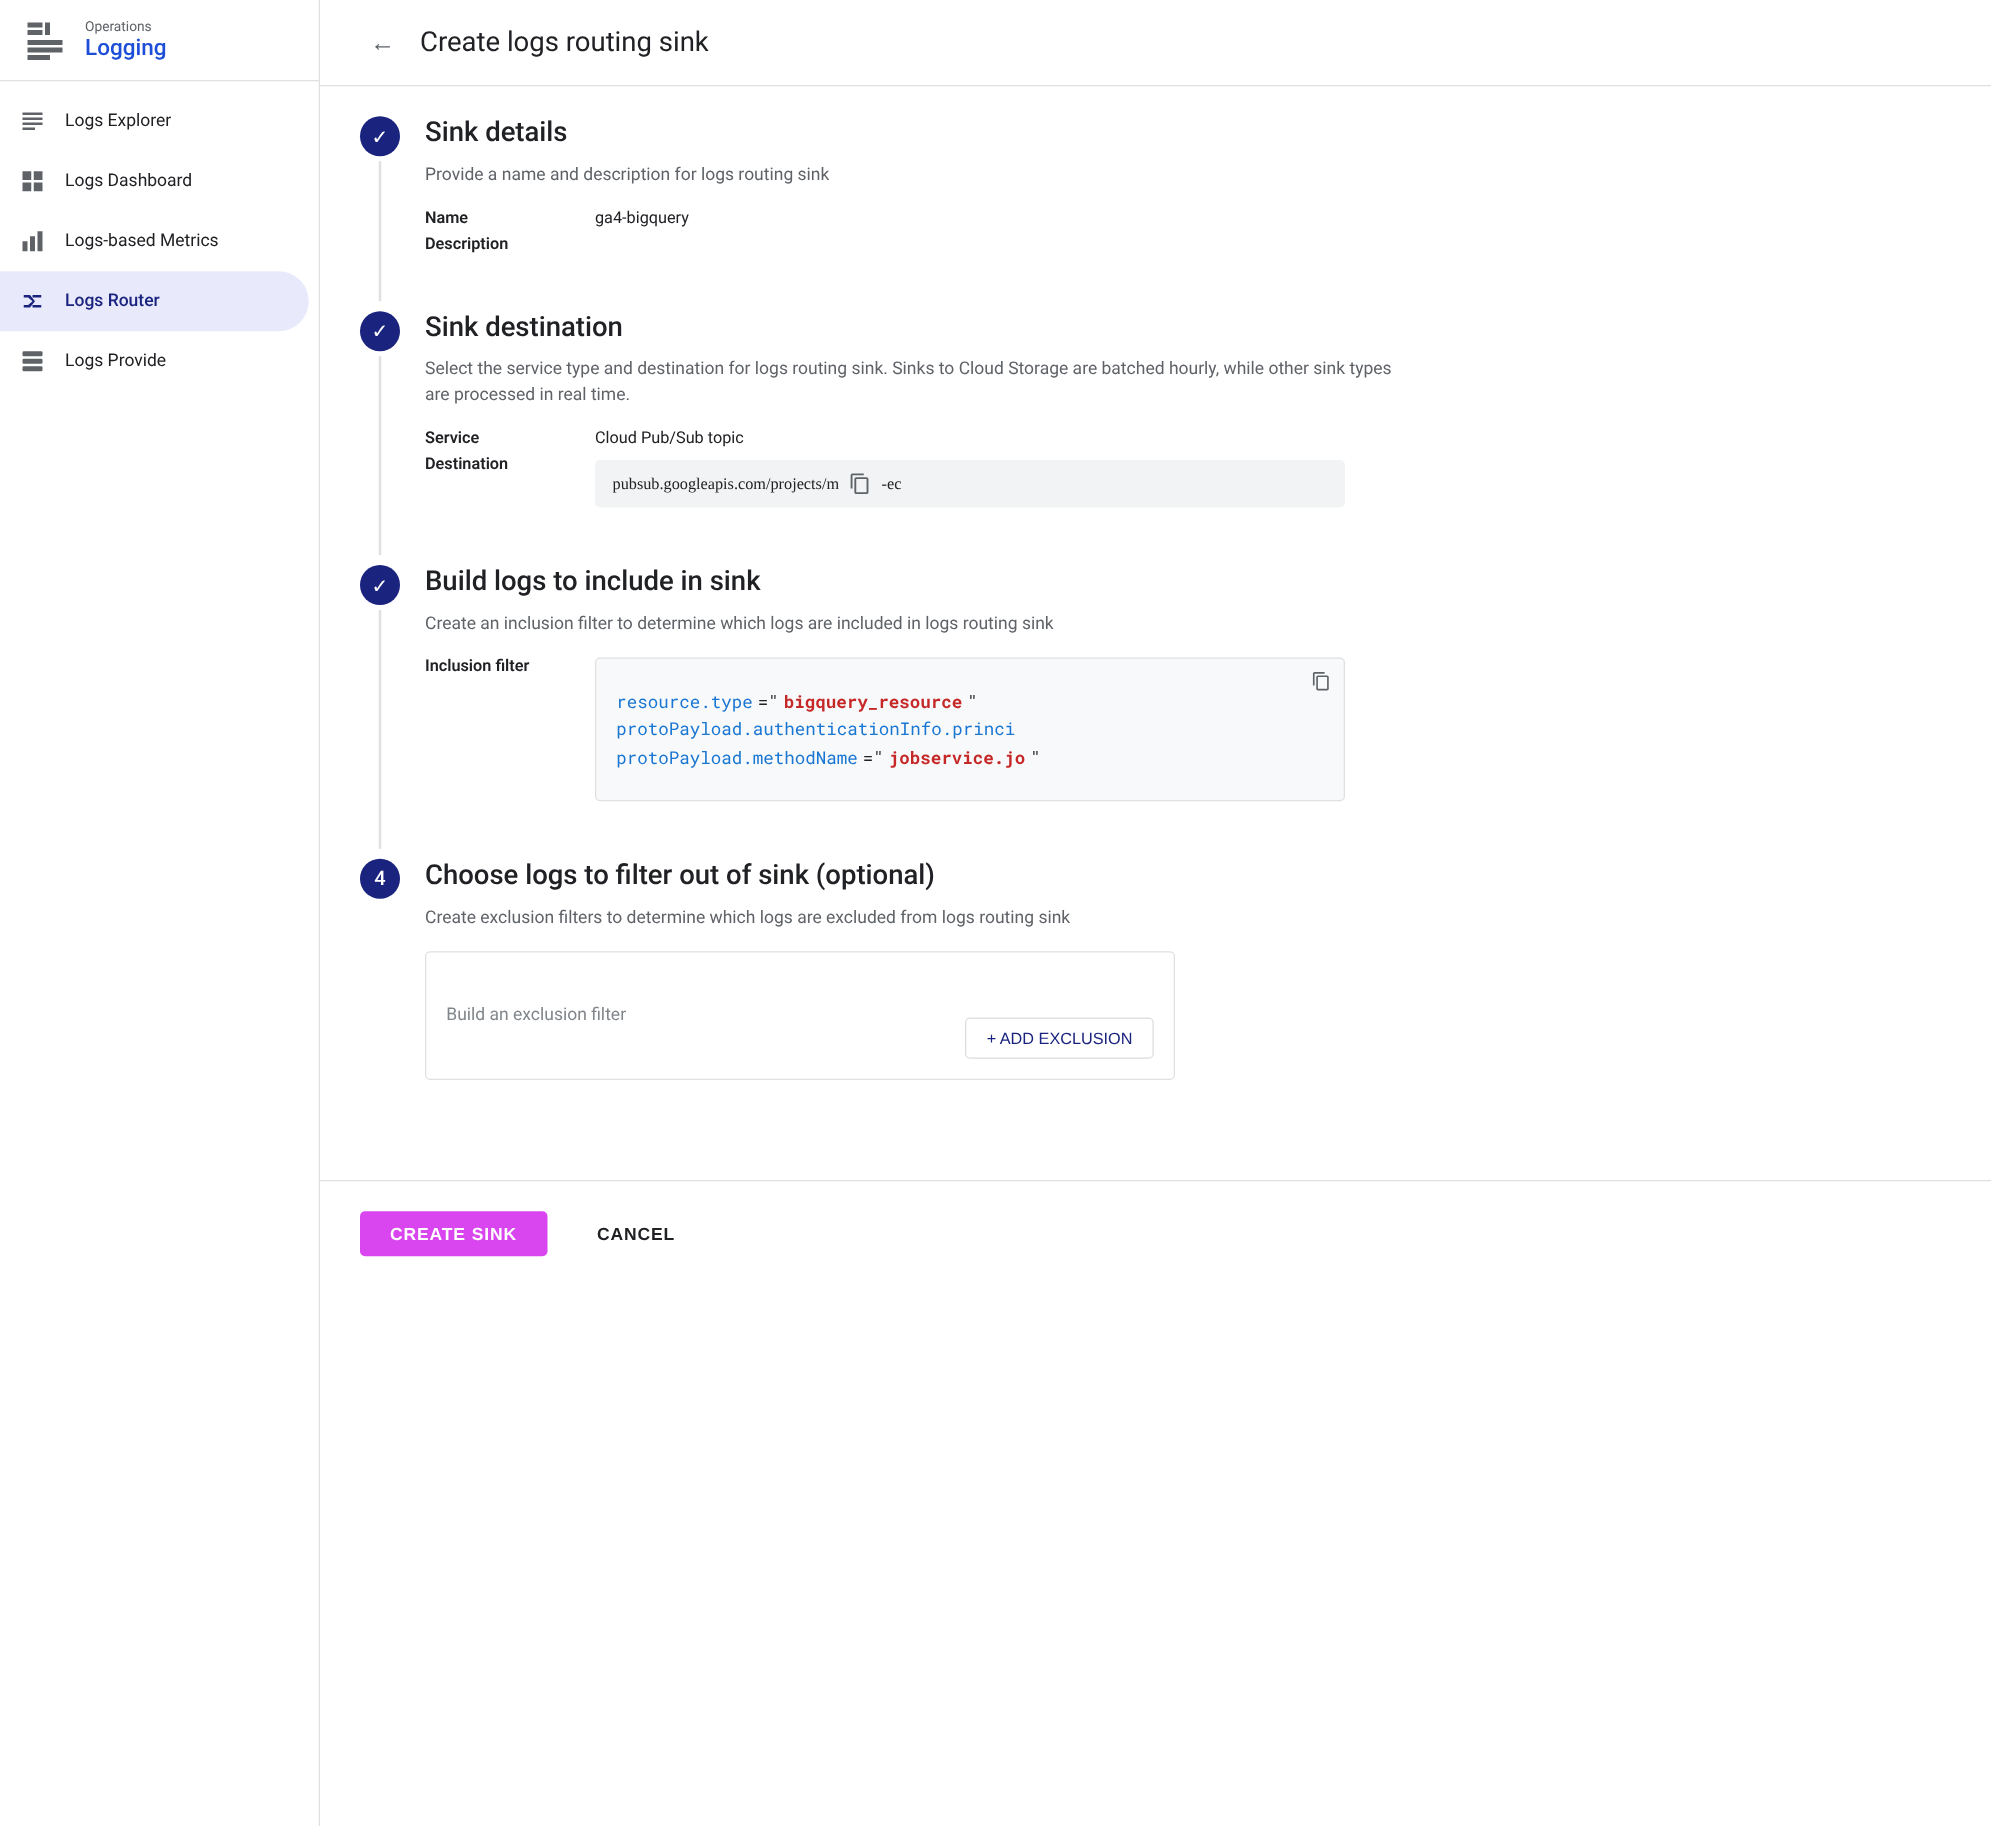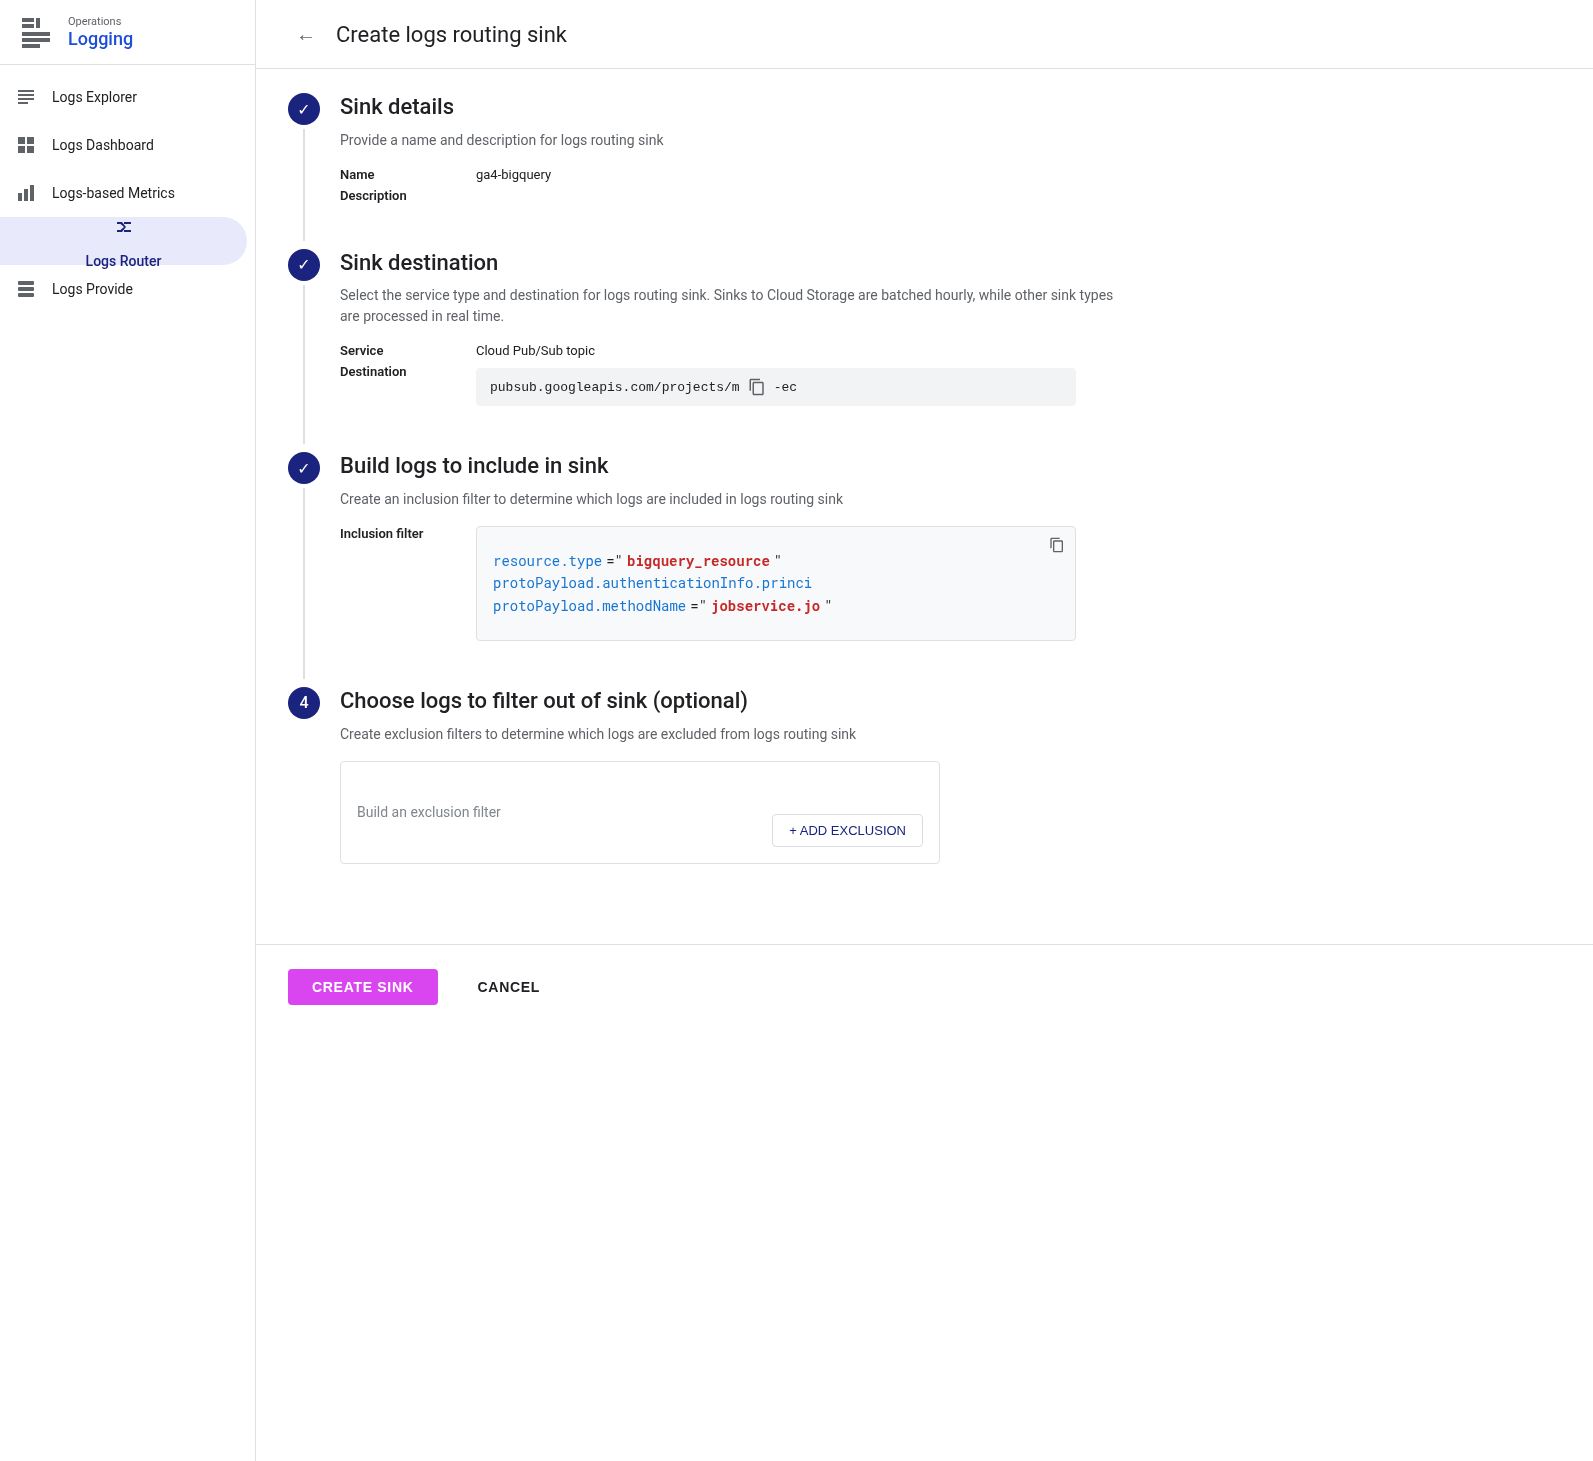--- a/index.html
+++ b/index.html
@@ -48,21 +48,21 @@
       align-items: center;
       gap: 16px;
       padding: 0 16px;
       height: 48px;
       cursor: pointer;
       border-radius: 0 24px 24px 0;
       margin-right: 8px;
       color: #202124;
       font-size: 14px;
     }
-    .nav-item.active { background: #e8eafc; color: #1a237e; font-weight: 500; flex-direction: column; }
+    .nav-item.active { background: #e8eafc; color: #1a237e; font-weight: 500; }
     .nav-icon {
       width: 20px;
       height: 20px;
       display: flex;
       align-items: center;
       justify-content: center;
       flex-shrink: 0;
     }
 
     
@@ -175,21 +175,21 @@
     
     .destination-box {
       background: #f1f3f4;
       border-radius: 4px;
       padding: 10px 14px;
       font-size: 13px;
       color: #202124;
       display: flex;
       align-items: center;
       gap: 8px;
-      font-family: Liberation Mono, monospace;
+      font-family: Liberation Serif, serif;
       margin-top: 4px;
       max-width: 600px;
       overflow: hidden;
       text-align: right;
     }
     .destination-text {
       white-space: nowrap;
       overflow: hidden;
       text-overflow: ellipsis;
     }

